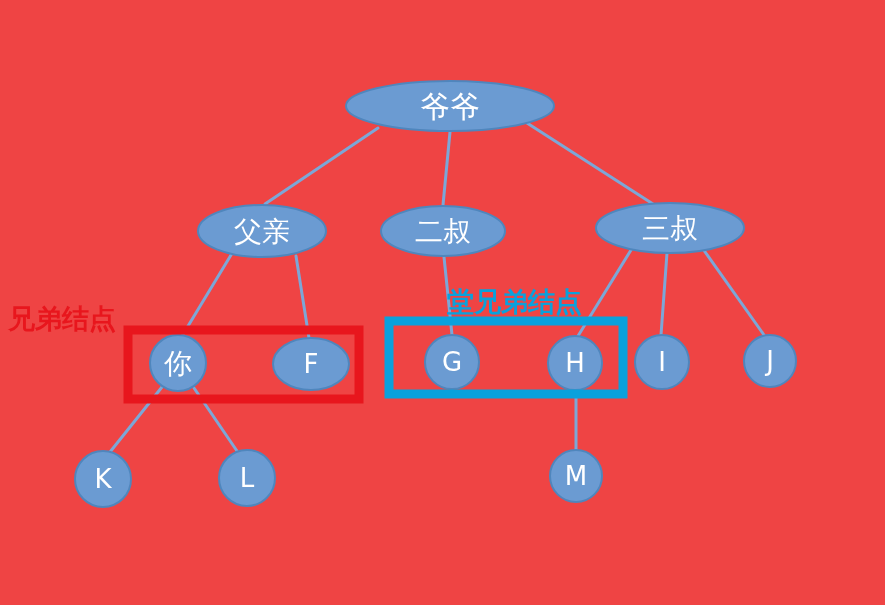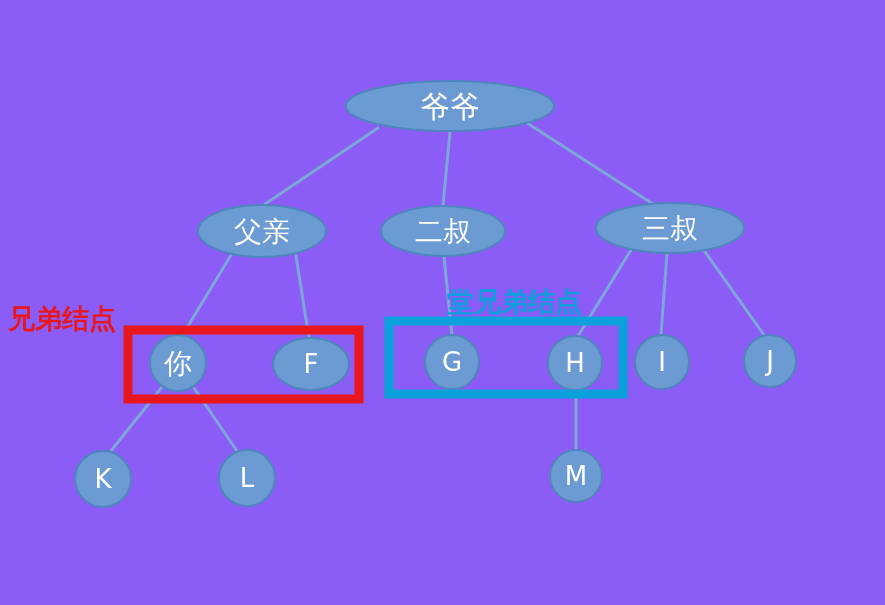--- a/index.html
+++ b/index.html
@@ -5,21 +5,21 @@
   html, body {
     margin: 0;
     padding: 0;
     background: #ffffff;
     font-family: "DejaVu Sans", "Liberation Sans", sans-serif;
   }
   .canvas {
     position: relative;
     width: 885px;
     height: 605px;
-    background: #8b5cf6;
+    background: #ef4444;
     overflow: hidden;
   }
   svg text.node-label {
     font-family: "DejaVu Sans", "Liberation Sans", sans-serif;
     font-weight: 400;
   }
   svg text.annotation-label {
     font-family: "DejaVu Sans", "Liberation Sans", sans-serif;
     font-weight: 700;
   }

